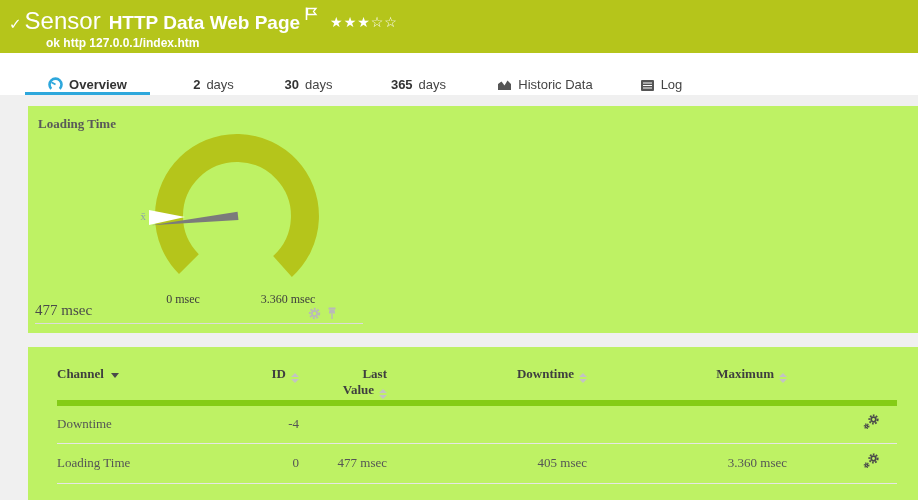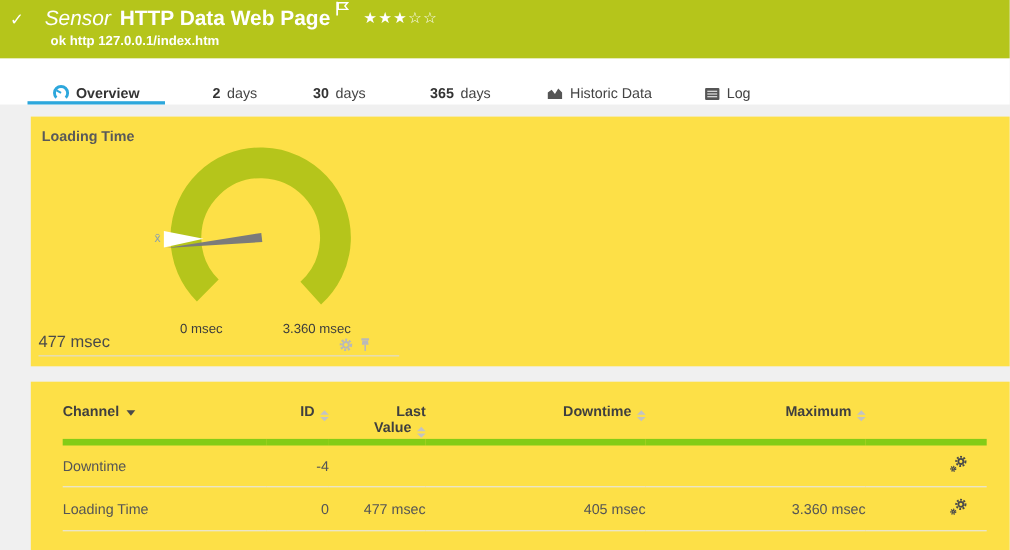--- a/index.html
+++ b/index.html
@@ -3,21 +3,21 @@
 <meta charset="utf-8">
 <style>
   * { margin:0; padding:0; box-sizing:border-box; }
   html,body { width:918px; height:500px; overflow:hidden;
     font-family:"Liberation Sans","DejaVu Sans",sans-serif; background:#f0f0f0; }
 
   
   .banner { height:53px; background:#b5c51b; color:#fff; position:relative; }
   .banner-row1 { display:flex; align-items:baseline; padding:7px 0 0 9px; }
   .check { font-family:"DejaVu Sans",sans-serif; font-size:15px; font-weight:bold; }
-  .sensor-type { font-style:italic; font-size:19px; margin-left:19px; }
+  .sensor-type { font-size:24px; margin-left:3px; }
   .sensor-title { font-weight:bold; font-size:19px; margin-left:8px; }
   .flag { margin-left:5px; transform:translateY(-8px); }
   .stars { font-family:"DejaVu Sans",sans-serif; font-size:14px; margin-left:12px; letter-spacing:1px; transform:translateY(-2px); }
   .banner-row2 { font-size:12px; font-weight:bold; margin:1px 0 0 46px; }
 
   
   .tabbar { height:42px; background:#fff; display:flex; align-items:stretch; font-size:13px; color:#444; }
   .tab { display:flex; align-items:flex-end; justify-content:center; gap:6px;
          border-bottom:3px solid transparent; cursor:pointer; white-space:nowrap; }
   .tab.active { border-bottom-color:#2da7dc; color:#333; font-weight:bold; }
@@ -27,21 +27,21 @@
   .t-live     { margin-left:10px; width:105px; }
   .t-2d       { margin-left:25px; width:77px;  }
   .t-30d      { margin-left:18px; width:77px;  }
   .t-365d     { margin-left:28px; width:87px;  }
   .t-hist     { margin-left:23px; width:120px; }
   .t-log      { margin-left:16px; width:80px;  }
   .t-set      { margin-left:28px; width:74px;  }
 
   
   .content { padding-top:11px; }
-  .card { background:#fde047; margin-left:28px; }
+  .card { background:#bef264; margin-left:28px;font-family:Liberation Serif, serif; }
   .gauge-card { height:227px; position:relative; }
   .gauge-title { position:absolute; left:10px; top:10px; font-size:13px; font-weight:bold; color:#595959; }
   .gauge-svg { position:absolute; left:74px; top:10px; }
   .scale-label { position:absolute; top:186px; font-size:12px; color:#3d3d3d; text-align:center; }
   .scale-min { left:118px; width:74px; }
   .scale-max { left:212px; width:96px; }
   .gauge-value { position:absolute; left:7px; top:196px; font-size:15px; color:#4a4a4a; }
   .widget-icons { position:absolute; left:280px; top:201px; display:flex; gap:5px; align-items:center; }
   .widget-underline { position:absolute; left:7px; top:217px; width:328px; height:1px; background:#dcdcdc; }
 

